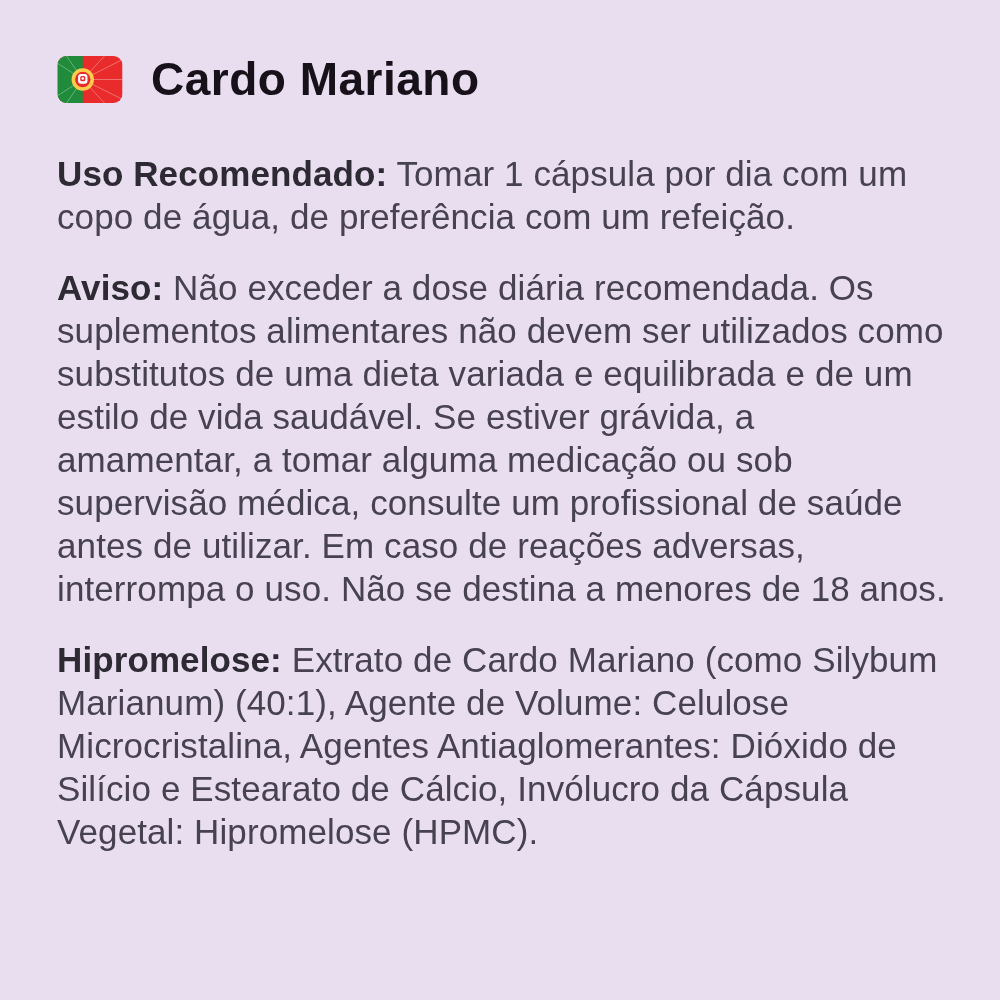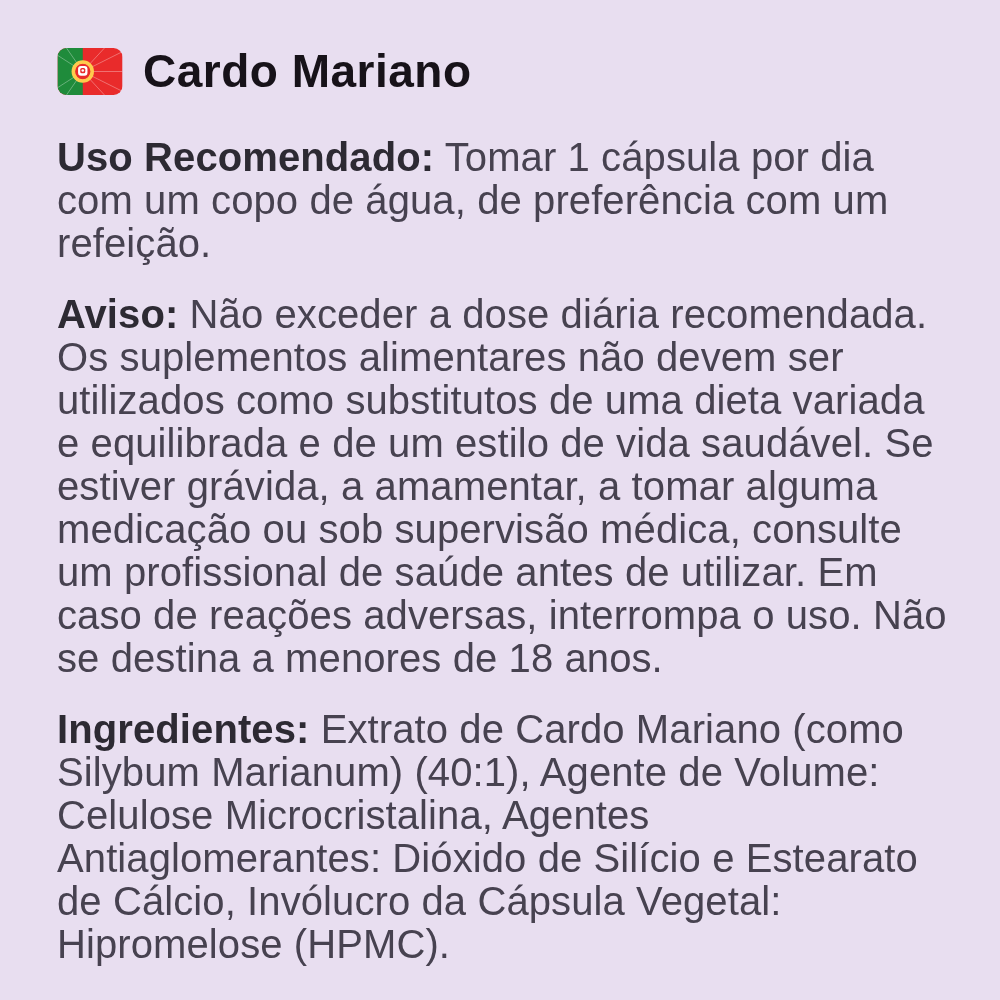--- a/index.html
+++ b/index.html
@@ -31,24 +31,24 @@
     height: 47px;
     flex: 0 0 auto;
     display: block;
   }
   .title {
     font-size: 46px;
     font-weight: 700;
     letter-spacing: 0.5px;
     color: #171219;
     line-height: 1;
-    margin: 4px;
+    margin: 12px;
   }
   .section {
-    font-size: 40px;
+    font-size: 35px;
     line-height: 43px;
     letter-spacing: 0.1px;
     margin: 0 0 28px 0;
   }
   .section .label {
     font-weight: 700;
     color: #2d2a33;
   }
   .section .body-text {
     font-weight: 400;
@@ -90,15 +90,15 @@
       </g>
     </svg>
     <h1 class="title">Cardo Mariano</h1>
   </div>
 
   <p class="section"><span class="label">Uso Recomendado:</span><span class="body-text"> Tomar 1 cápsula por dia com um copo de água, de preferência com um refeição.</span></p>
 
   <p class="section"><span class="label">Aviso:</span><span class="body-text"> Não exceder a dose diária recomendada. Os suplementos alimentares não devem ser utilizados como substitutos de uma dieta variada e equilibrada e de um estilo de vida saudável. Se estiver grávida, a amamentar, a tomar alguma medicação ou sob supervisão médica, consulte um profissional de saúde antes de utilizar. Em caso de reações adversas, interrompa o uso. Não se destina a menores de 18 anos.</span></p>
 
 
-  <p class="section"><span class="label">Ingredientes:</span><span class="body-text"> Extrato de Cardo Mariano (como Silybum Marianum) (40:1), Agente de Volume: Celulose Microcristalina, Agentes Antiaglomerantes: Dióxido de Silício e Estearato de Cálcio, Invólucro da Cápsula Vegetal: Hipromelose (HPMC).</span></p>
+  <p class="section"><span class="label">Hipromelose:</span><span class="body-text"> Extrato de Cardo Mariano (como Silybum Marianum) (40:1), Agente de Volume: Celulose Microcristalina, Agentes Antiaglomerantes: Dióxido de Silício e Estearato de Cálcio, Invólucro da Cápsula Vegetal: Hipromelose (HPMC).</span></p>
 
 </div>
 
 </body></html>

